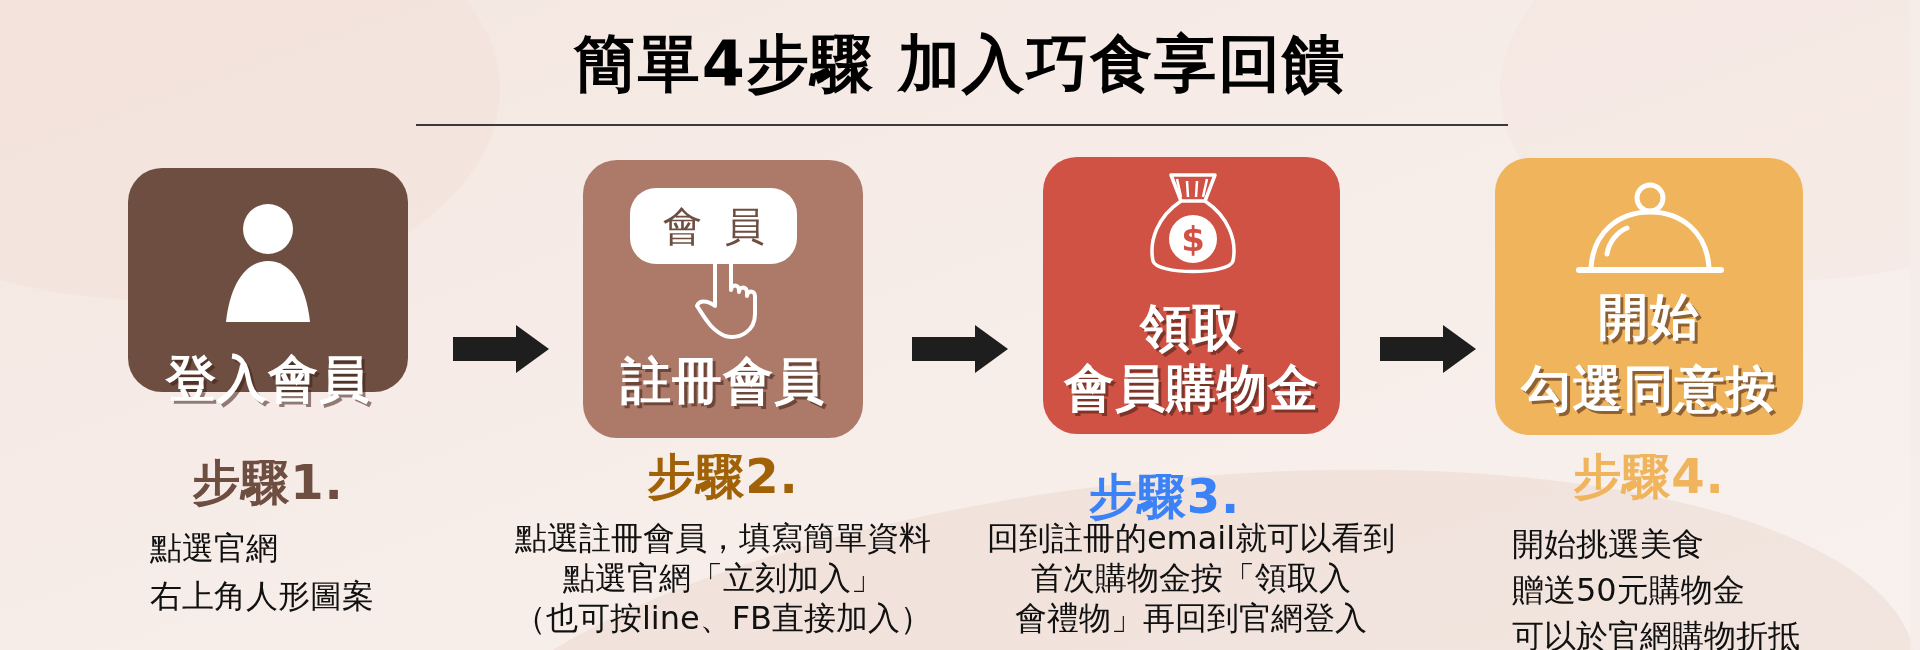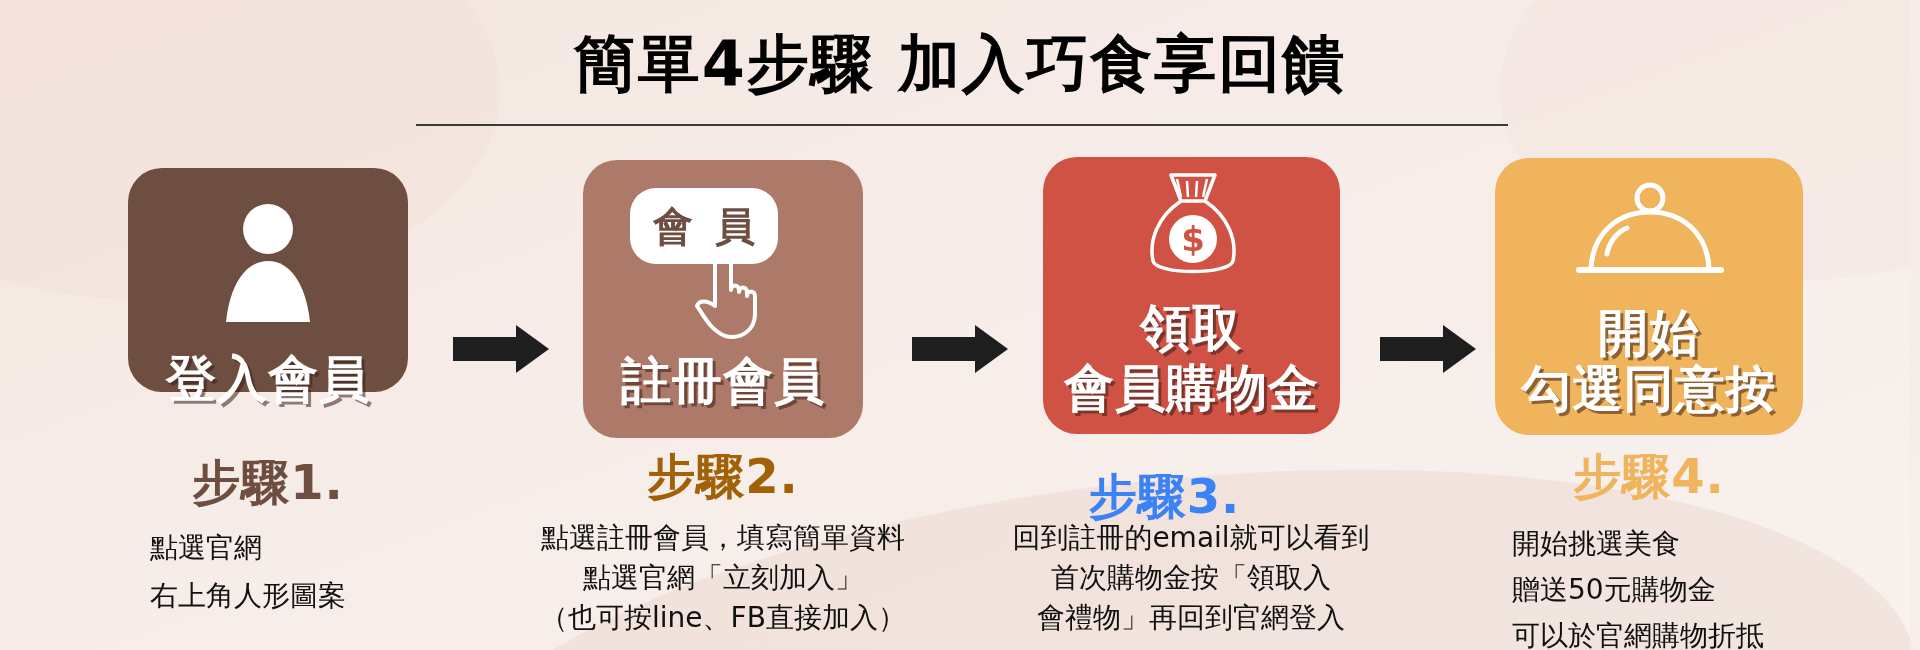--- a/index.html
+++ b/index.html
@@ -59,52 +59,52 @@
     }
     .box-1 { left: 128px; top: 168px; width: 280px; height: 224px; background: #6e4e41; }
     .box-2 { left: 583px; top: 160px; width: 280px; height: 278px; background: #ad7a69; }
     .box-3 { left: 1043px; top: 157px; width: 297px; height: 277px; background: #cf5244; }
     .box-4 { left: 1495px; top: 158px; width: 308px; height: 277px; background: #f0b45c; }
 
     .box-1 .box-label { top: 348px; top: 180px; }
     .box-2 .box-label { top: 190px; }
     .box-3 .box-label.l1 { top: 140px; }
     .box-3 .box-label.l2 { top: 200px; }
-    .box-4 .box-label.l1 { top: 144px; }
+    .box-4 .box-label.l1 { top: 128px; }
     .box-4 .box-label.l2 { top: 200px; }
 
     .icon { position: absolute; }
     .icon svg { display: block; }
 
     .member-pill {
       position: absolute;
       left: 47px; top: 28px;
-      width: 148px; height: 76px;
+      width: 167px; height: 76px;
       background: #ffffff;
       border-radius: 26px;
       display: flex; align-items: center; justify-content: center;
-      font-size: 40px; font-weight: bold;
+      font-size: 40px; font-weight: normal;
       color: #6e4e41;
       letter-spacing: 22px;
       padding-left: 22px;
     }
 
     .arrow { position: absolute; }
 
     .step-heading {
       position: absolute;
       font-size: 48px;
       font-weight: bold;
       line-height: 48px;
       text-align: center;
       letter-spacing: 1px;
     }
     .step-desc {
       position: absolute;
-      font-size: 28px;
+      font-size: 32px;
       line-height: 40px;
       color: #111111;
     }
     .step-desc .line { display: block; white-space: nowrap; }
     .desc-center { text-align: center; }
     .desc-left { text-align: left; }
   </style>
 </head>
 <body>
 

